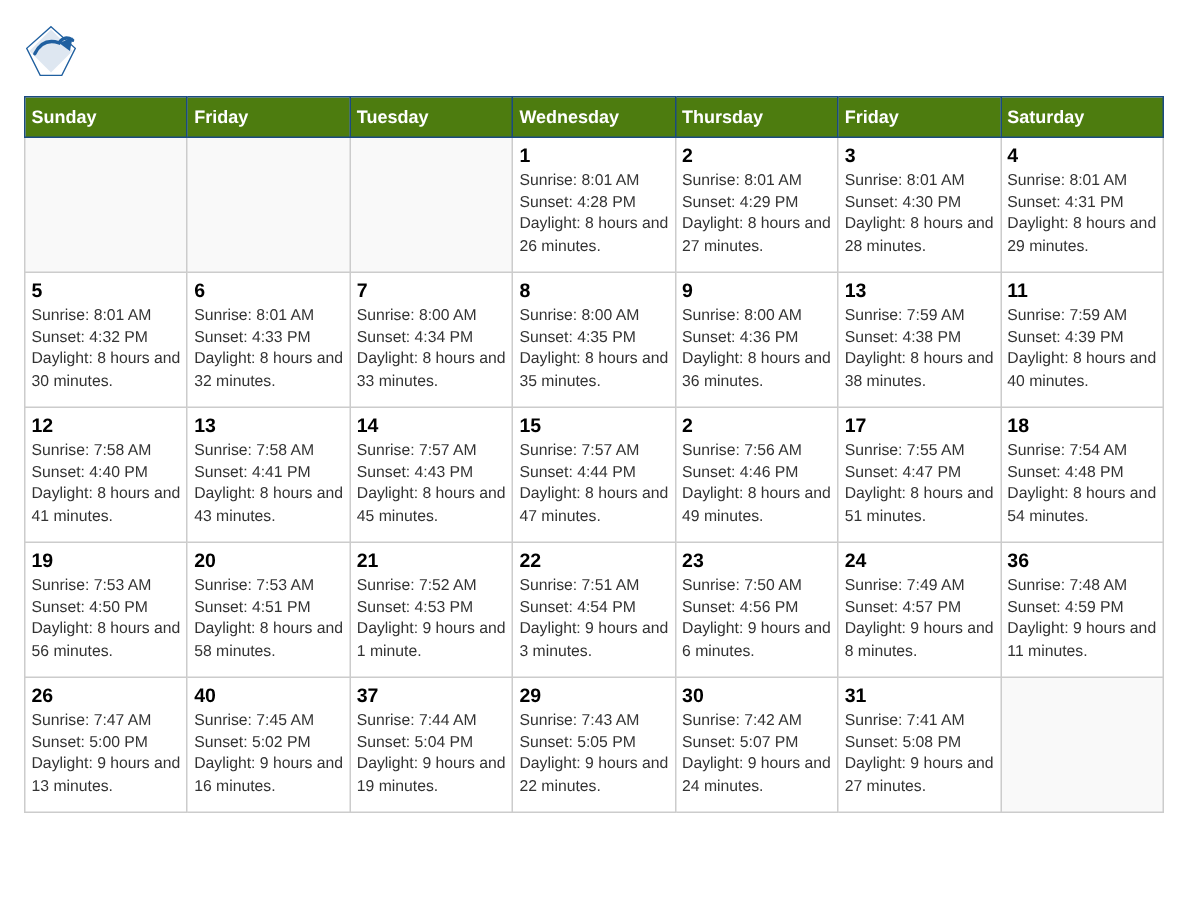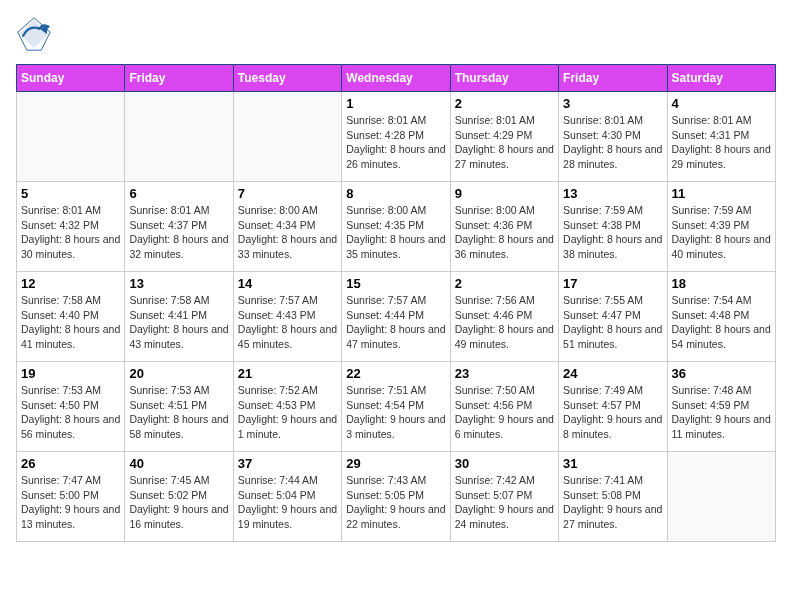--- a/index.html
+++ b/index.html
@@ -46,21 +46,21 @@
       font-size: 16px;
       color: #555;
       font-weight: normal;
     }
     .calendar {
       width: 100%;
       border-collapse: collapse;
       font-size: 11px;
     }
     .calendar thead th {
-      background-color: #d946ef;
+      background-color: #4d7c0f;
       color: #fff;
       padding: 6px 4px;
       text-align: left;
       font-size: 12px;
       border: 1px solid #1a4a80;
     }
     .calendar tbody td {
       border: 1px solid #ccc;
       vertical-align: top;
       padding: 4px;
@@ -148,21 +148,21 @@
       <tr>
         <td>
           <div class="day-number">5</div>
           <div class="day-content">Sunrise: 8:01 AM
 Sunset: 4:32 PM
 Daylight: 8 hours and 30 minutes.</div>
         </td>
         <td>
           <div class="day-number">6</div>
           <div class="day-content">Sunrise: 8:01 AM
-Sunset: 4:37 PM
+Sunset: 4:33 PM
 Daylight: 8 hours and 32 minutes.</div>
         </td>
         <td>
           <div class="day-number">7</div>
           <div class="day-content">Sunrise: 8:00 AM
 Sunset: 4:34 PM
 Daylight: 8 hours and 33 minutes.</div>
         </td>
         <td>
           <div class="day-number">8</div>

